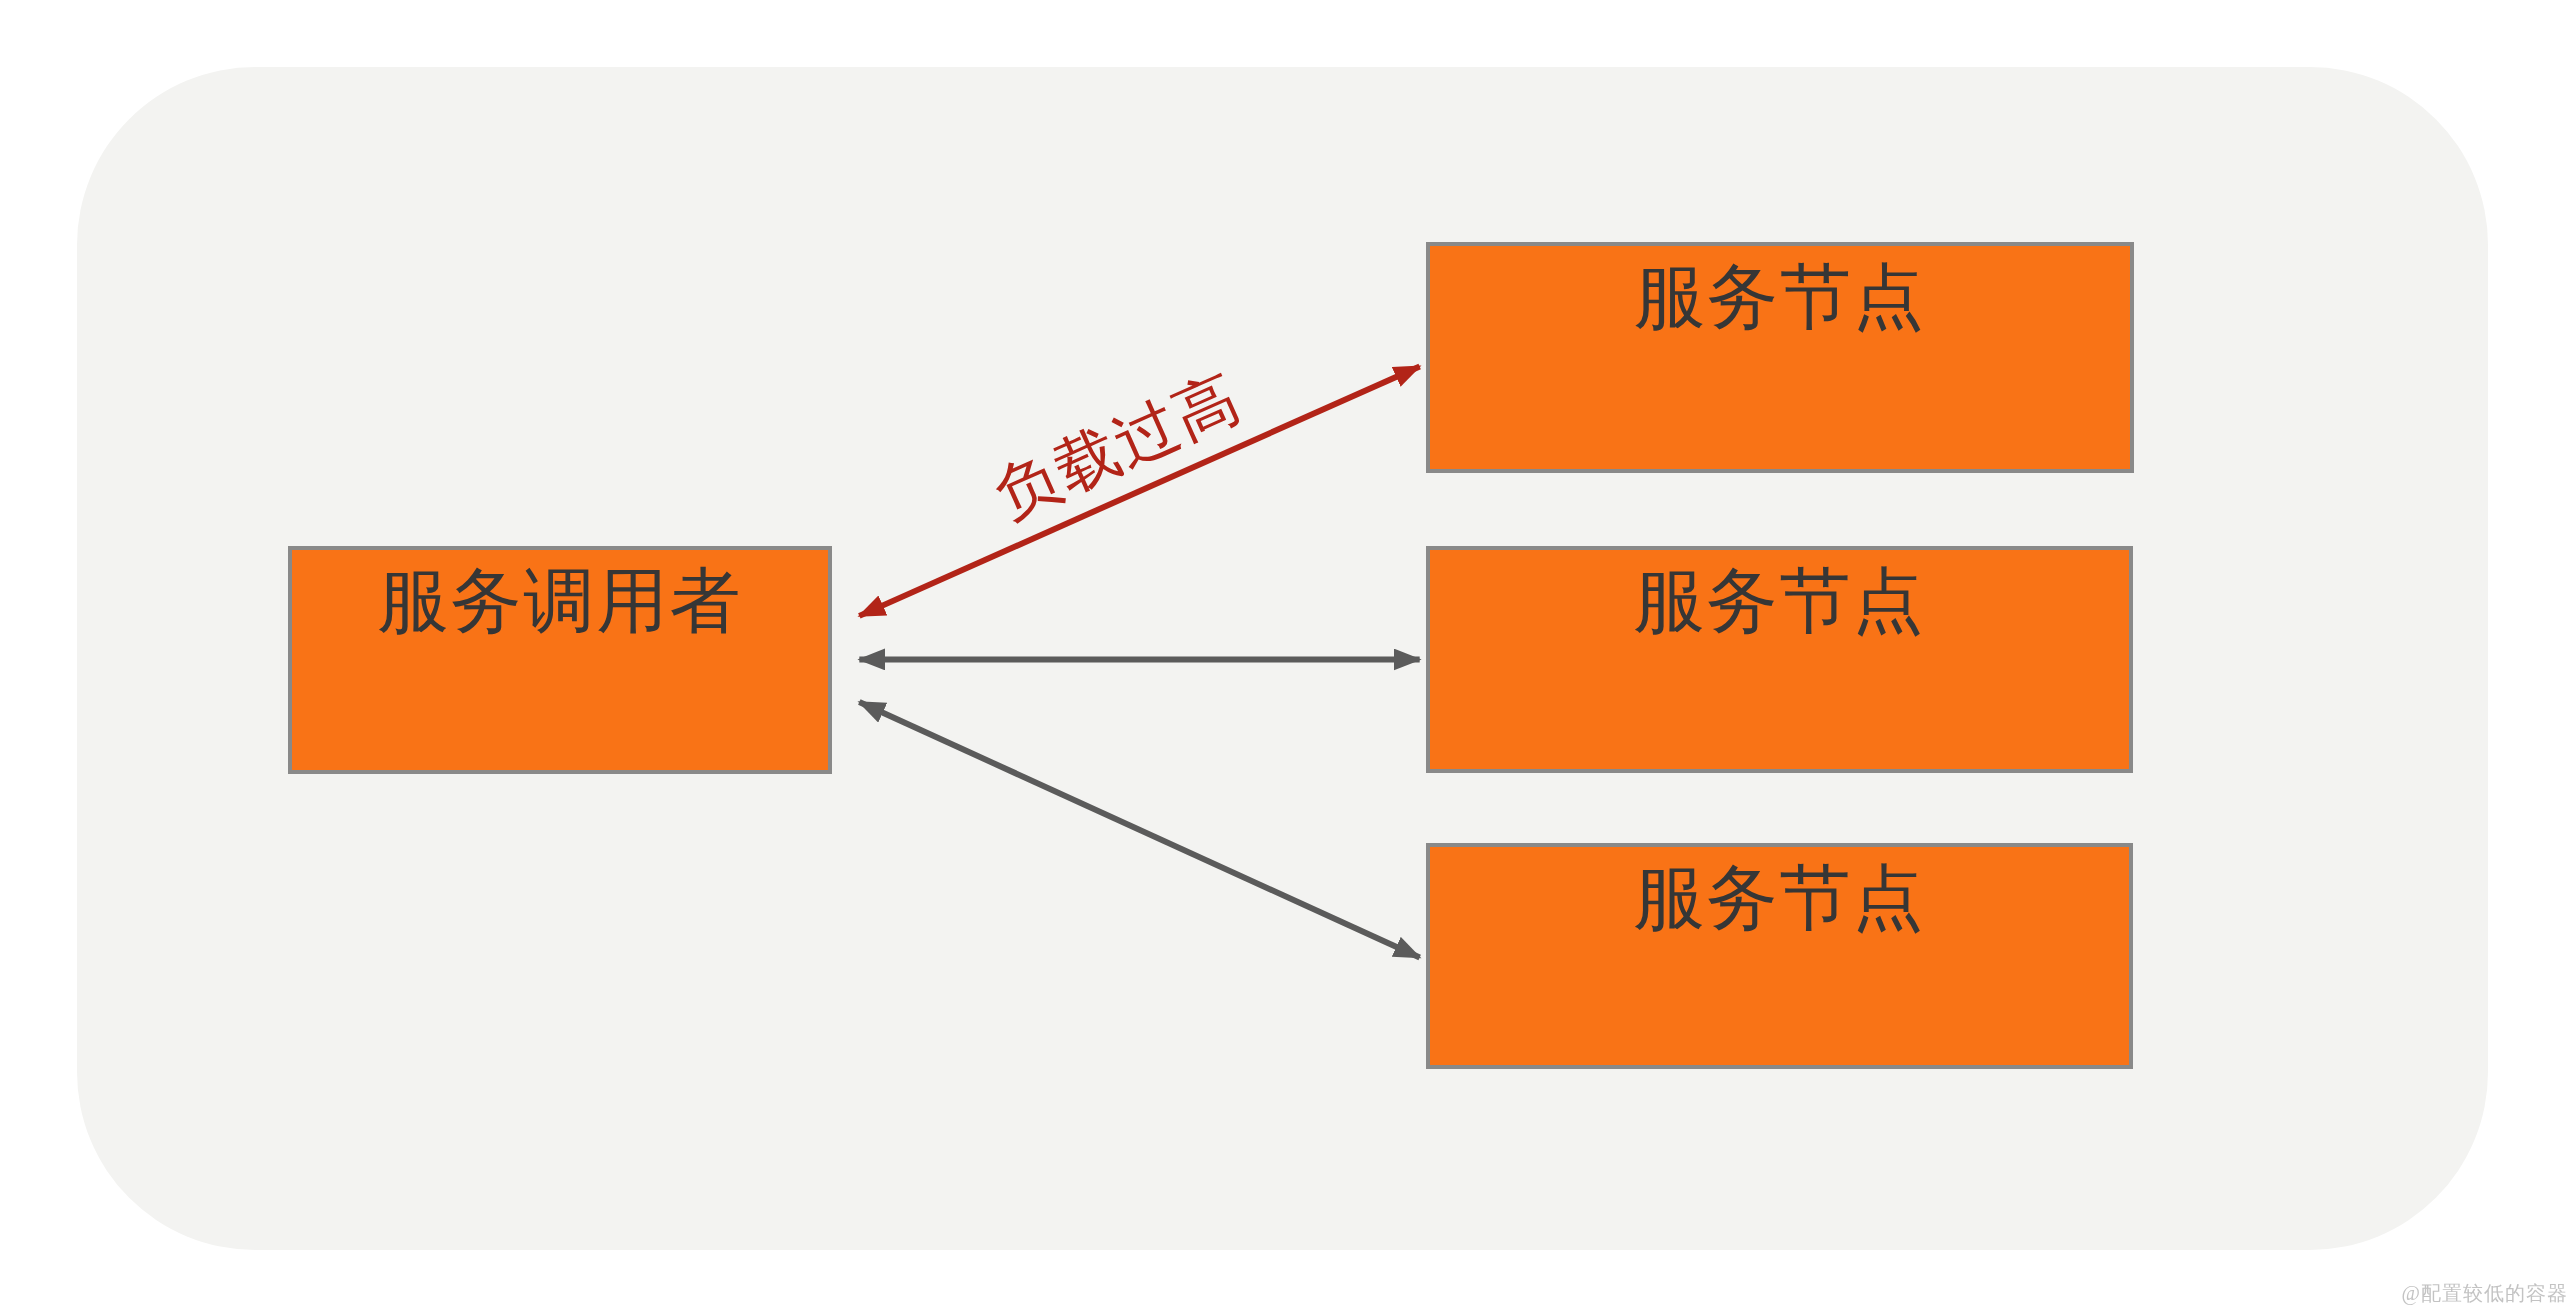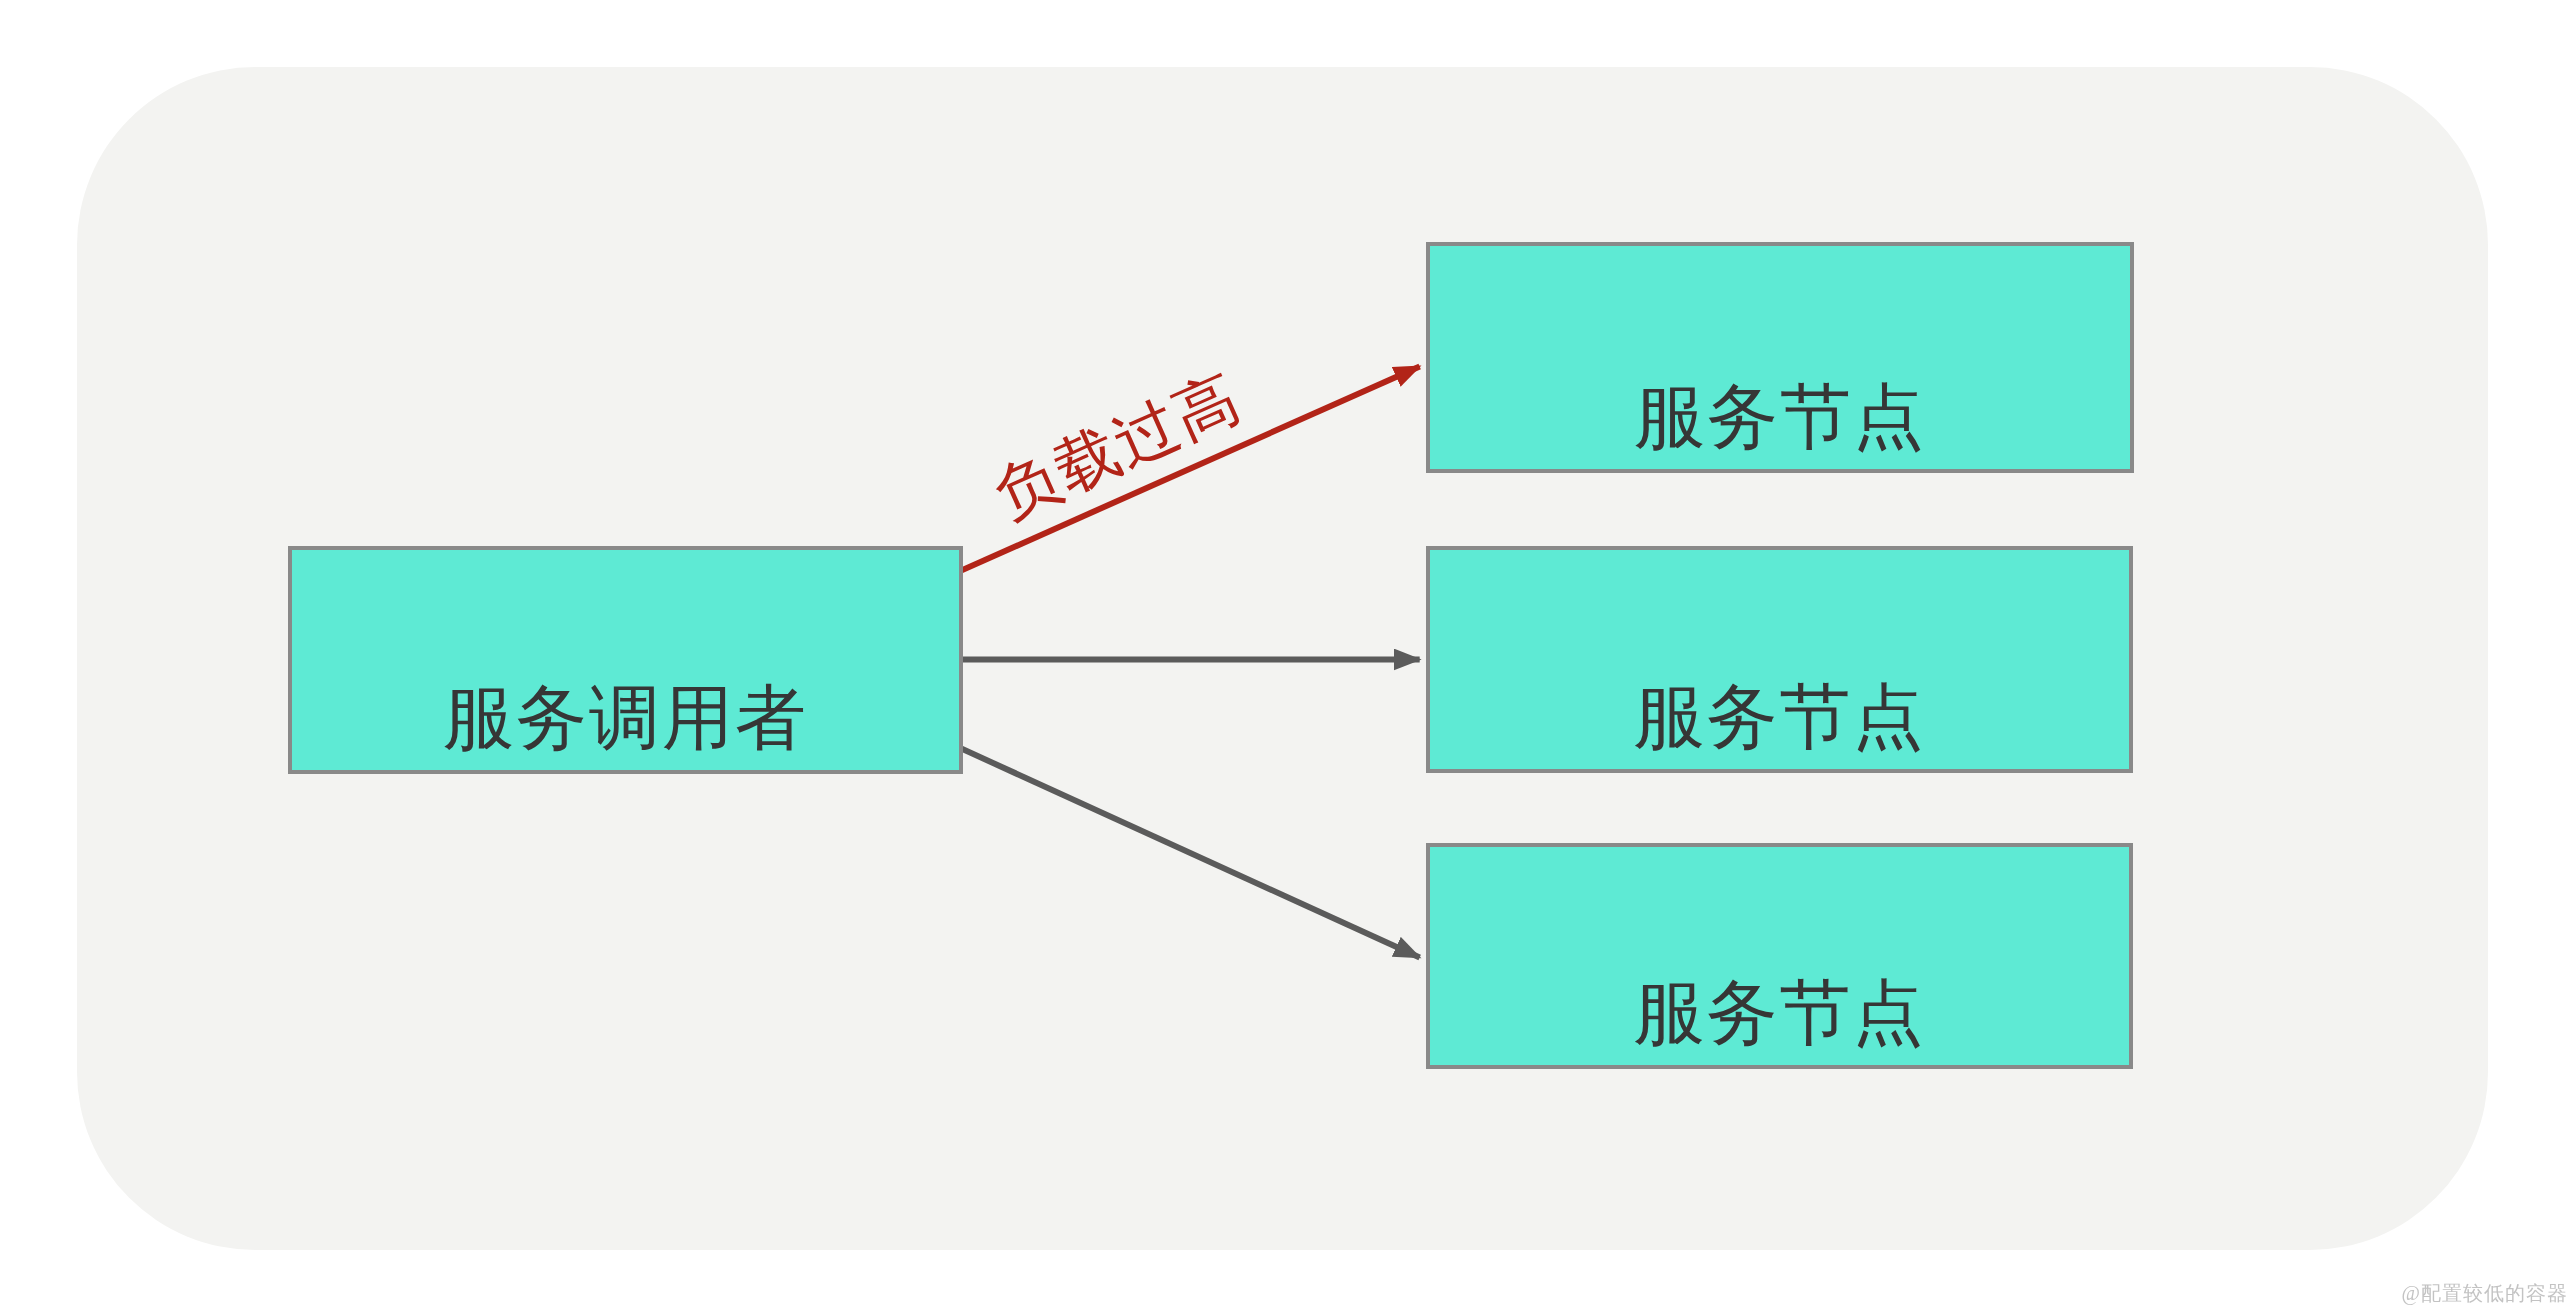--- a/index.html
+++ b/index.html
@@ -30,36 +30,36 @@
     position: absolute;
     left: 0;
     top: 0;
     width: 2576px;
     height: 1312px;
     pointer-events: none;
   }
   .box {
     position: absolute;
     box-sizing: border-box;
-    background: #5eead4;
+    background: #f97316;
     border: 4px solid #898989;
     display: flex;
     flex-direction: column;
     align-items: center;
-    justify-content: flex-end;
+    justify-content: flex-start;
     text-align: center;
     color: #363636;
     font-size: 71px;
     letter-spacing: 2px;
     line-height: 1.45;
   }
   .box-caller {
     left: 288px;
     top: 546px;
-    width: 675px;
+    width: 544px;
     height: 228px;
   }
   .box-node-1 {
     left: 1426px;
     top: 242px;
     width: 708px;
     height: 231px;
   }
   .box-node-2 {
     left: 1426px;

